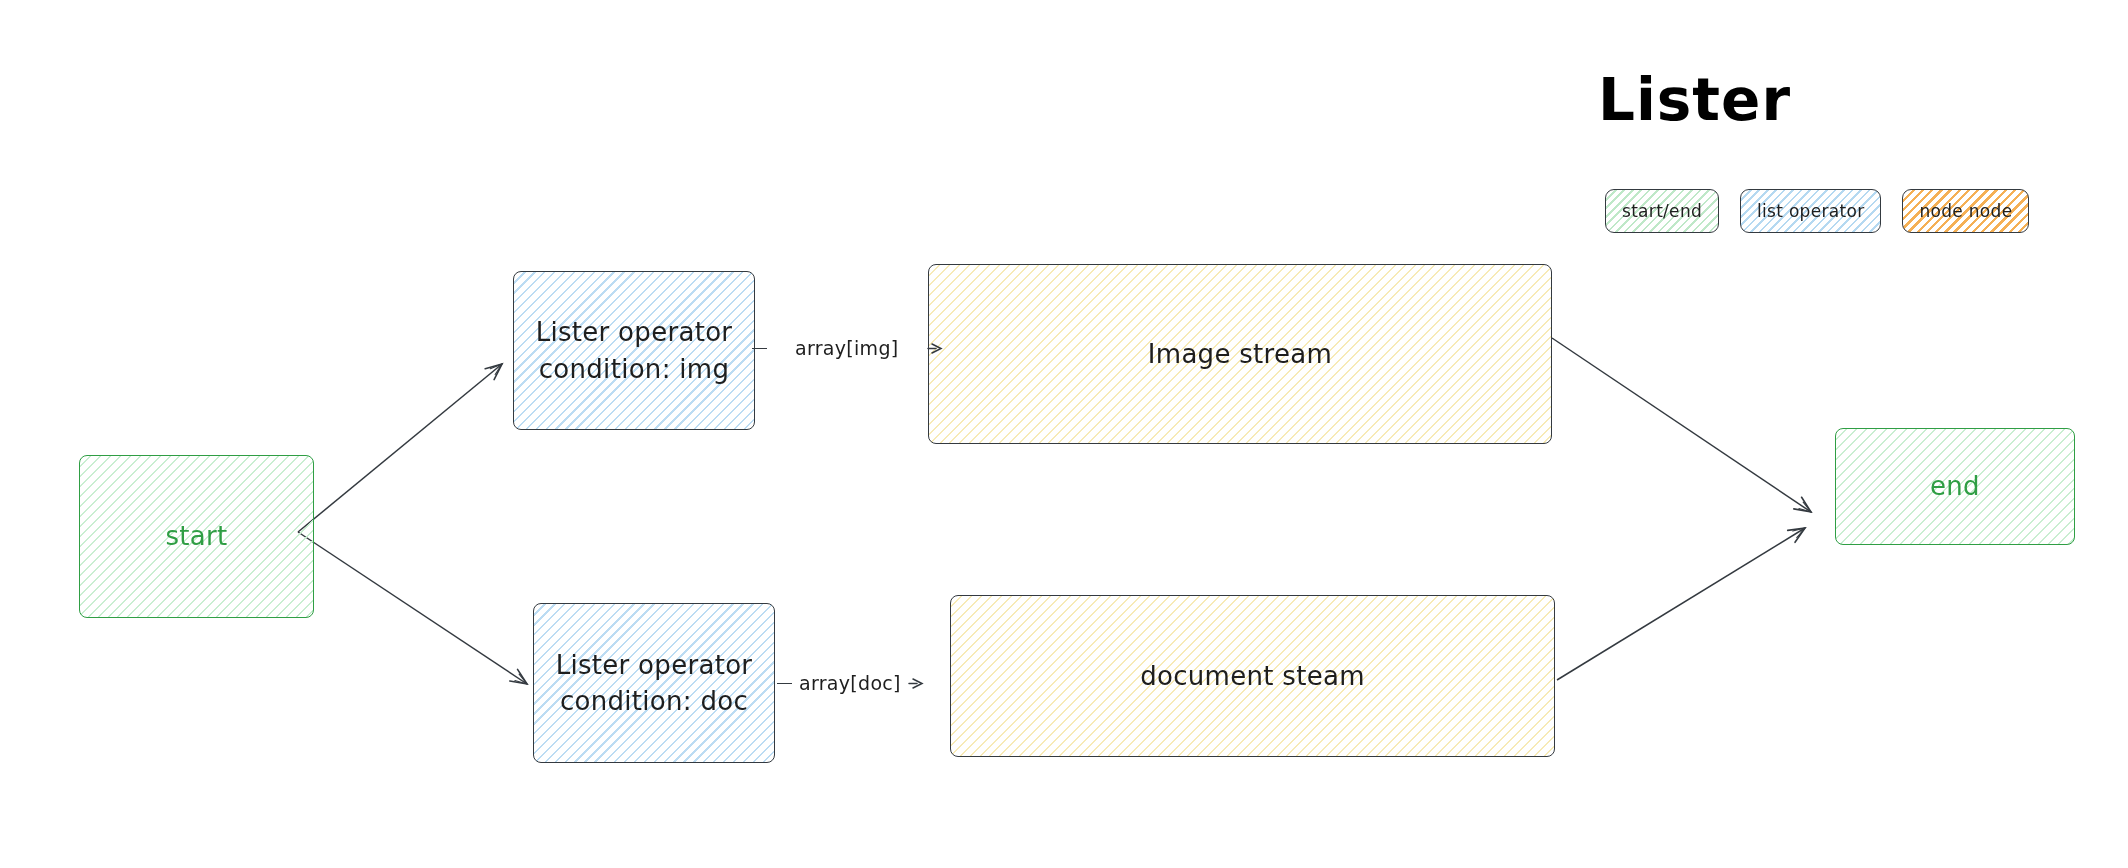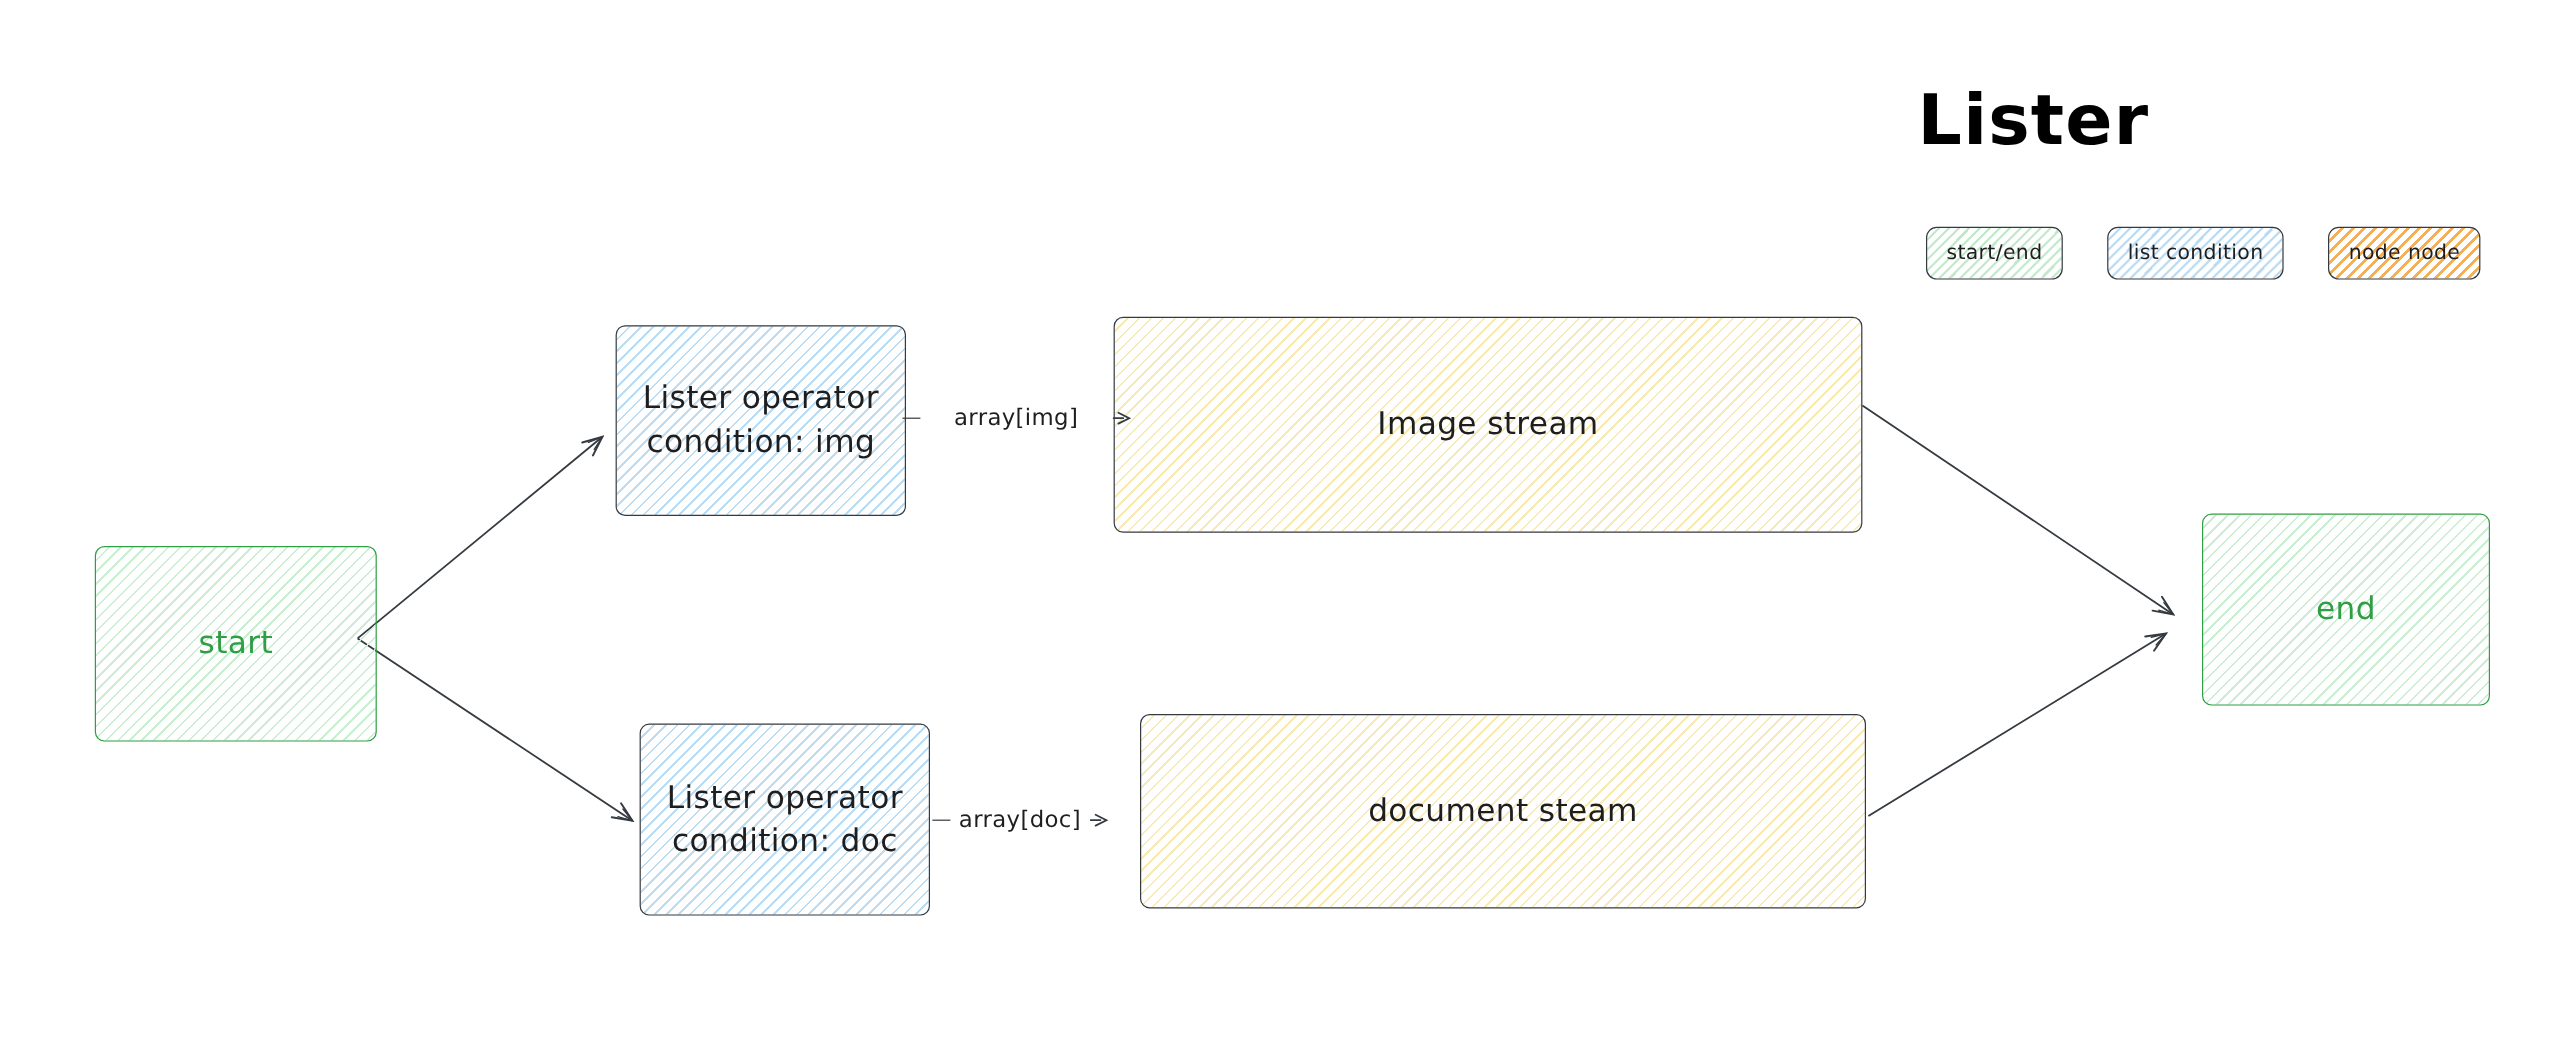--- a/index.html
+++ b/index.html
@@ -68,21 +68,21 @@
     font-size: 58px;
     font-weight: 700;
     color: #000000;
     letter-spacing: 1px;
   }
   .badge-row {
     position: absolute;
     left: 1605px;
     top: 189px;
     display: flex;
-    gap: 37px;
+    gap: 21px;
     justify-content: flex-end;
   }
   .badge {
     box-sizing: border-box;
     height: 44px;
     display: flex;
     align-items: center;
     justify-content: center;
     padding: 0 16px;
     border: 1.8px solid var(--dark-stroke, #343a40);
@@ -135,21 +135,21 @@
   </div>
 
   <div class="node yellow" style="left:928px; top:264px; width:624px; height:180px;">
     <span>Image stream</span>
   </div>
 
   <div class="node yellow" style="left:950px; top:595px; width:605px; height:162px;">
     <span>document steam</span>
   </div>
 
-  <div class="node green" style="left:1835px; top:428px; width:240px; height:160px;">
+  <div class="node green" style="left:1835px; top:428px; width:240px; height:117px;">
     <span>end</span>
   </div>
 
   <div class="edge-label" style="left:752px; top:334px;gap:28px;">
     <span class="dash"></span>
     <span>array[img]</span>
     <svg width="18" height="13" viewBox="0 0 18 13">
       <path d="M1 6.5 L9 6.5 M5 2 L14 6.5 L5 11" fill="none" stroke="#343a40" stroke-width="1.5" stroke-linecap="round"></path>
     </svg>
   </div>
@@ -162,20 +162,20 @@
     </svg>
   </div>
 
   <div class="legend-title">Lister</div>
 
   <div class="badge-row">
     <div class="badge green">
       <span>start/end</span>
     </div>
     <div class="badge blue">
-      <span>list condition</span>
+      <span>list operator</span>
     </div>
     <div class="badge orange">
       <span>node node</span>
     </div>
   </div>
 
 </div>
 
 </body></html>

